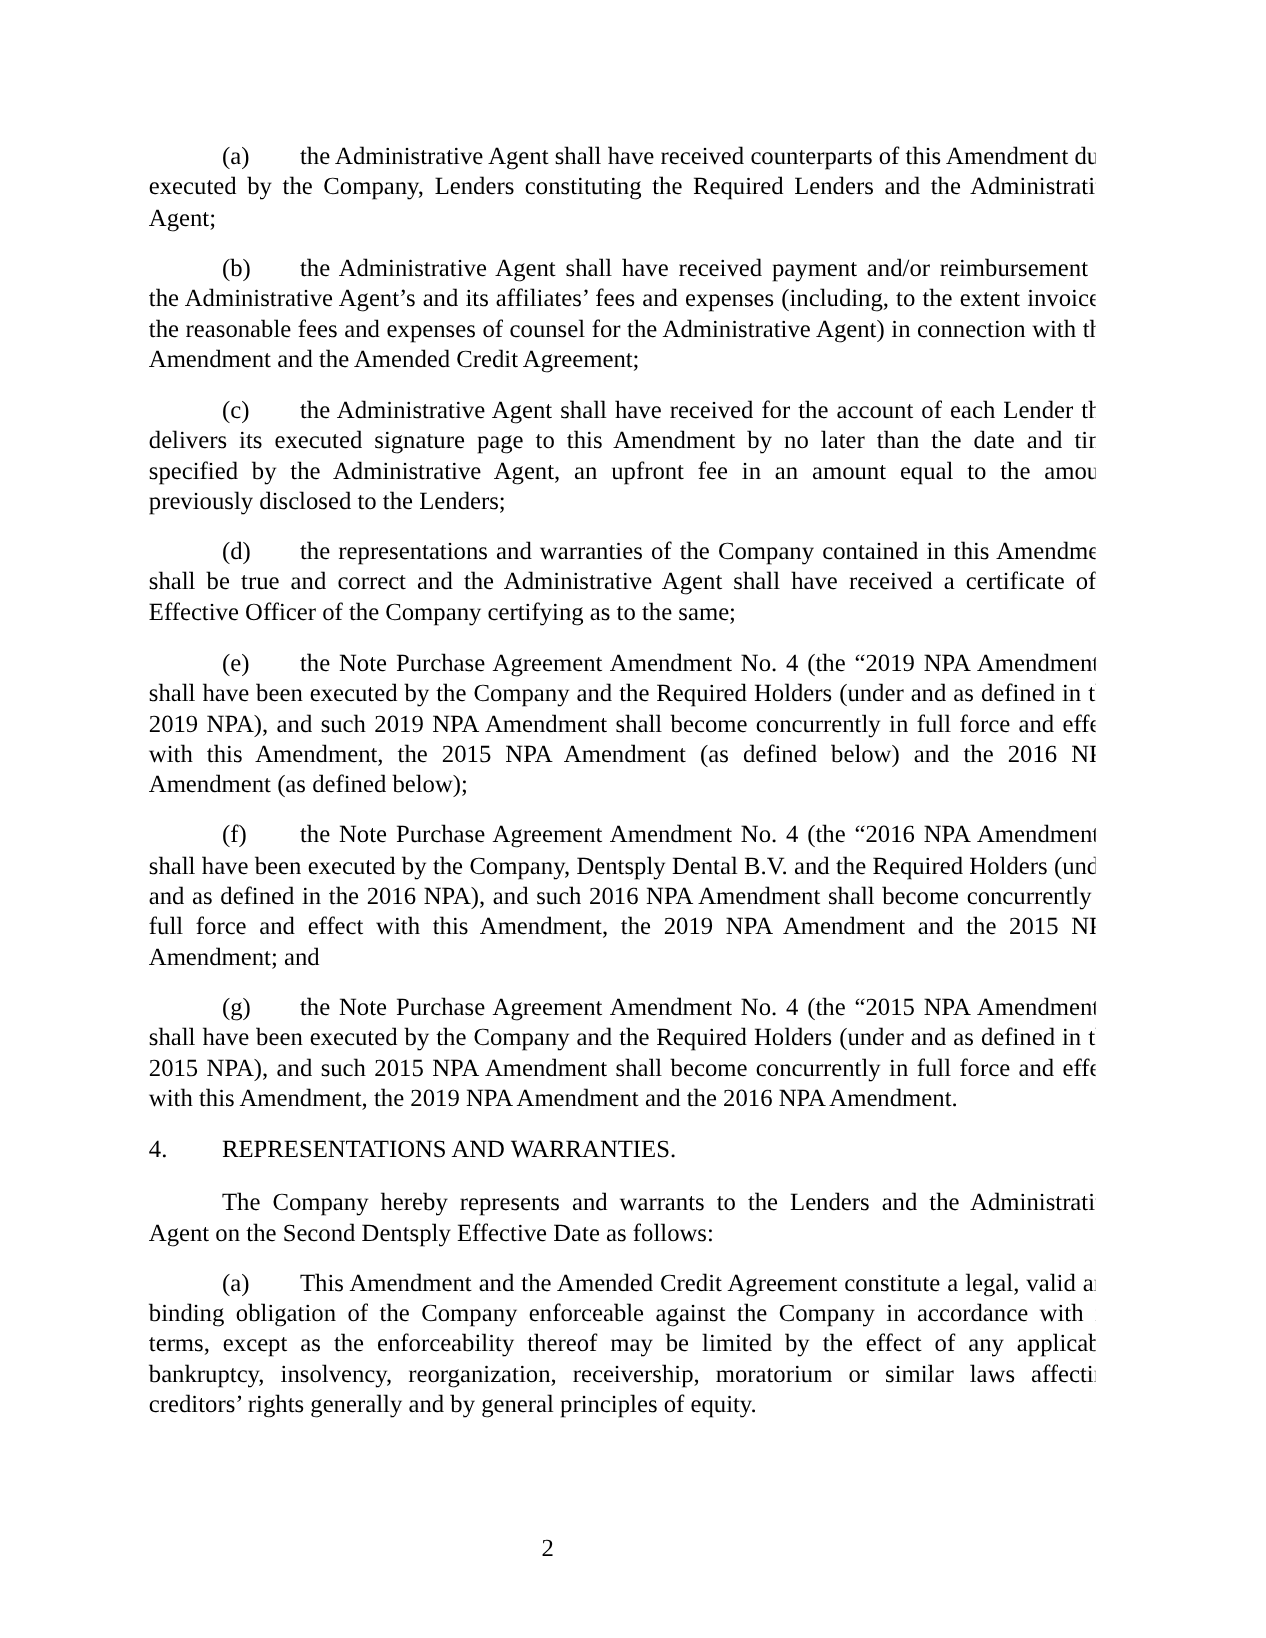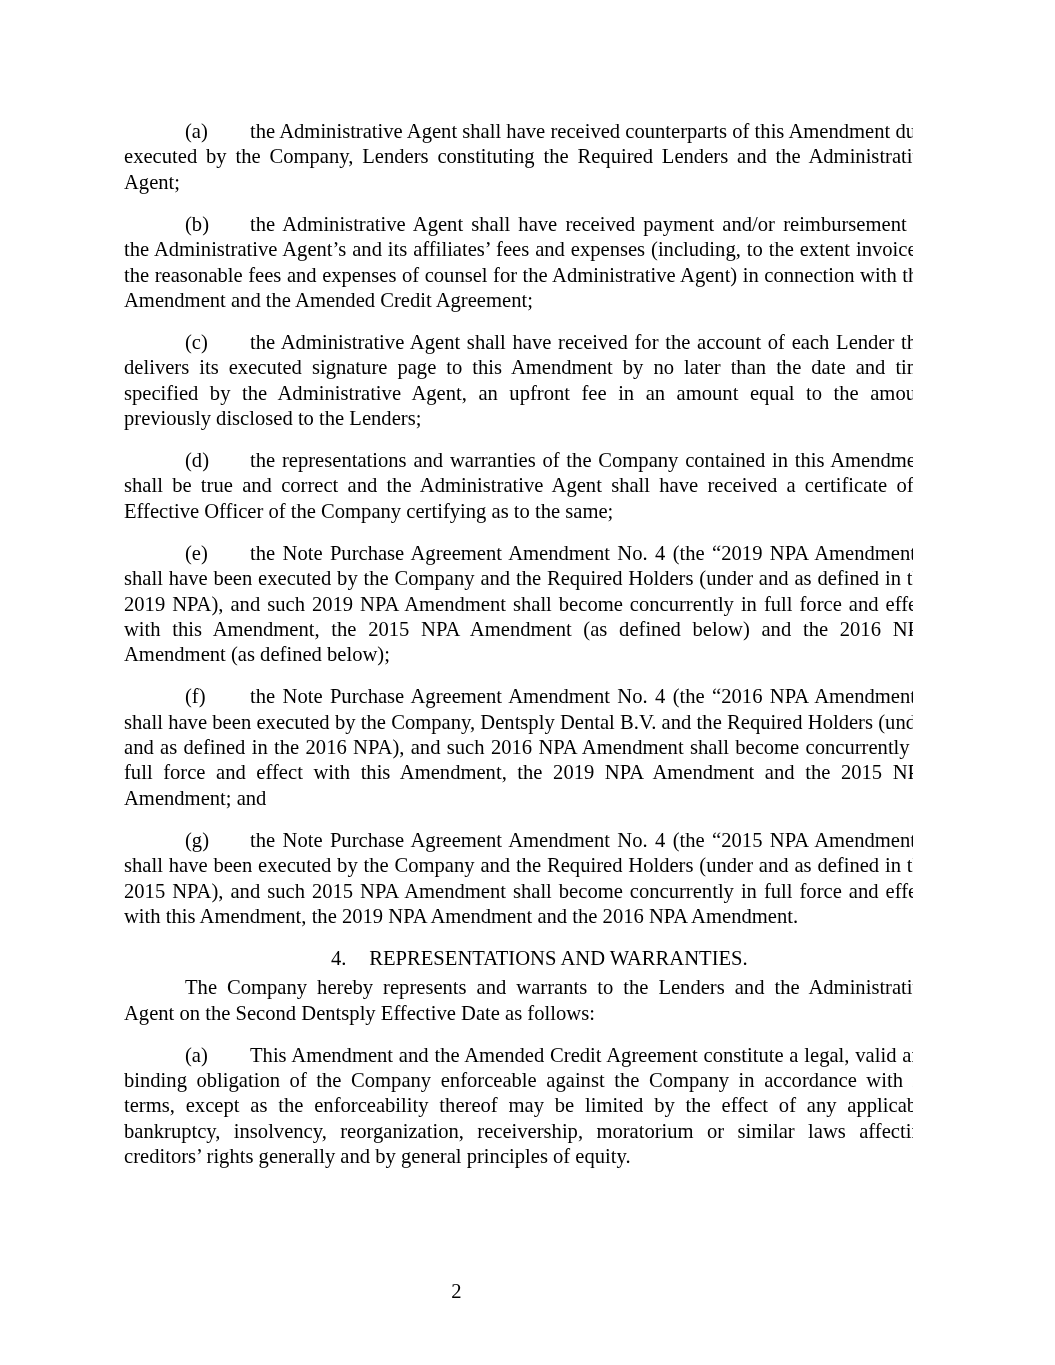--- a/index.html
+++ b/index.html
@@ -24,22 +24,22 @@
     margin: 0 0 16.5px 0;
     text-align: justify;
     text-indent: 61px;
   }
   .para .lbl {
     display: inline-block;
     width: 65px;
     text-indent: 0;
   }
   .heading-para {
-    margin: 0 0 4px 0;
-    text-align: center;
+    margin: 0 0 19px 0;
+    text-align: left;
     text-indent: 0;
   }
   .heading-para .num {
     display: inline-block;
     width: 61px;
     text-indent: 0;
   }
   .u { }
   .footer {
     position: absolute;

